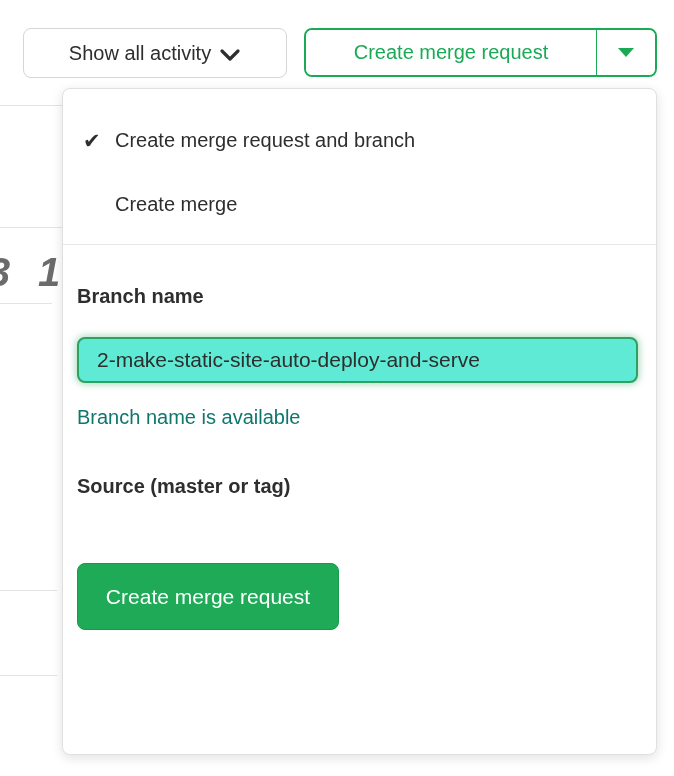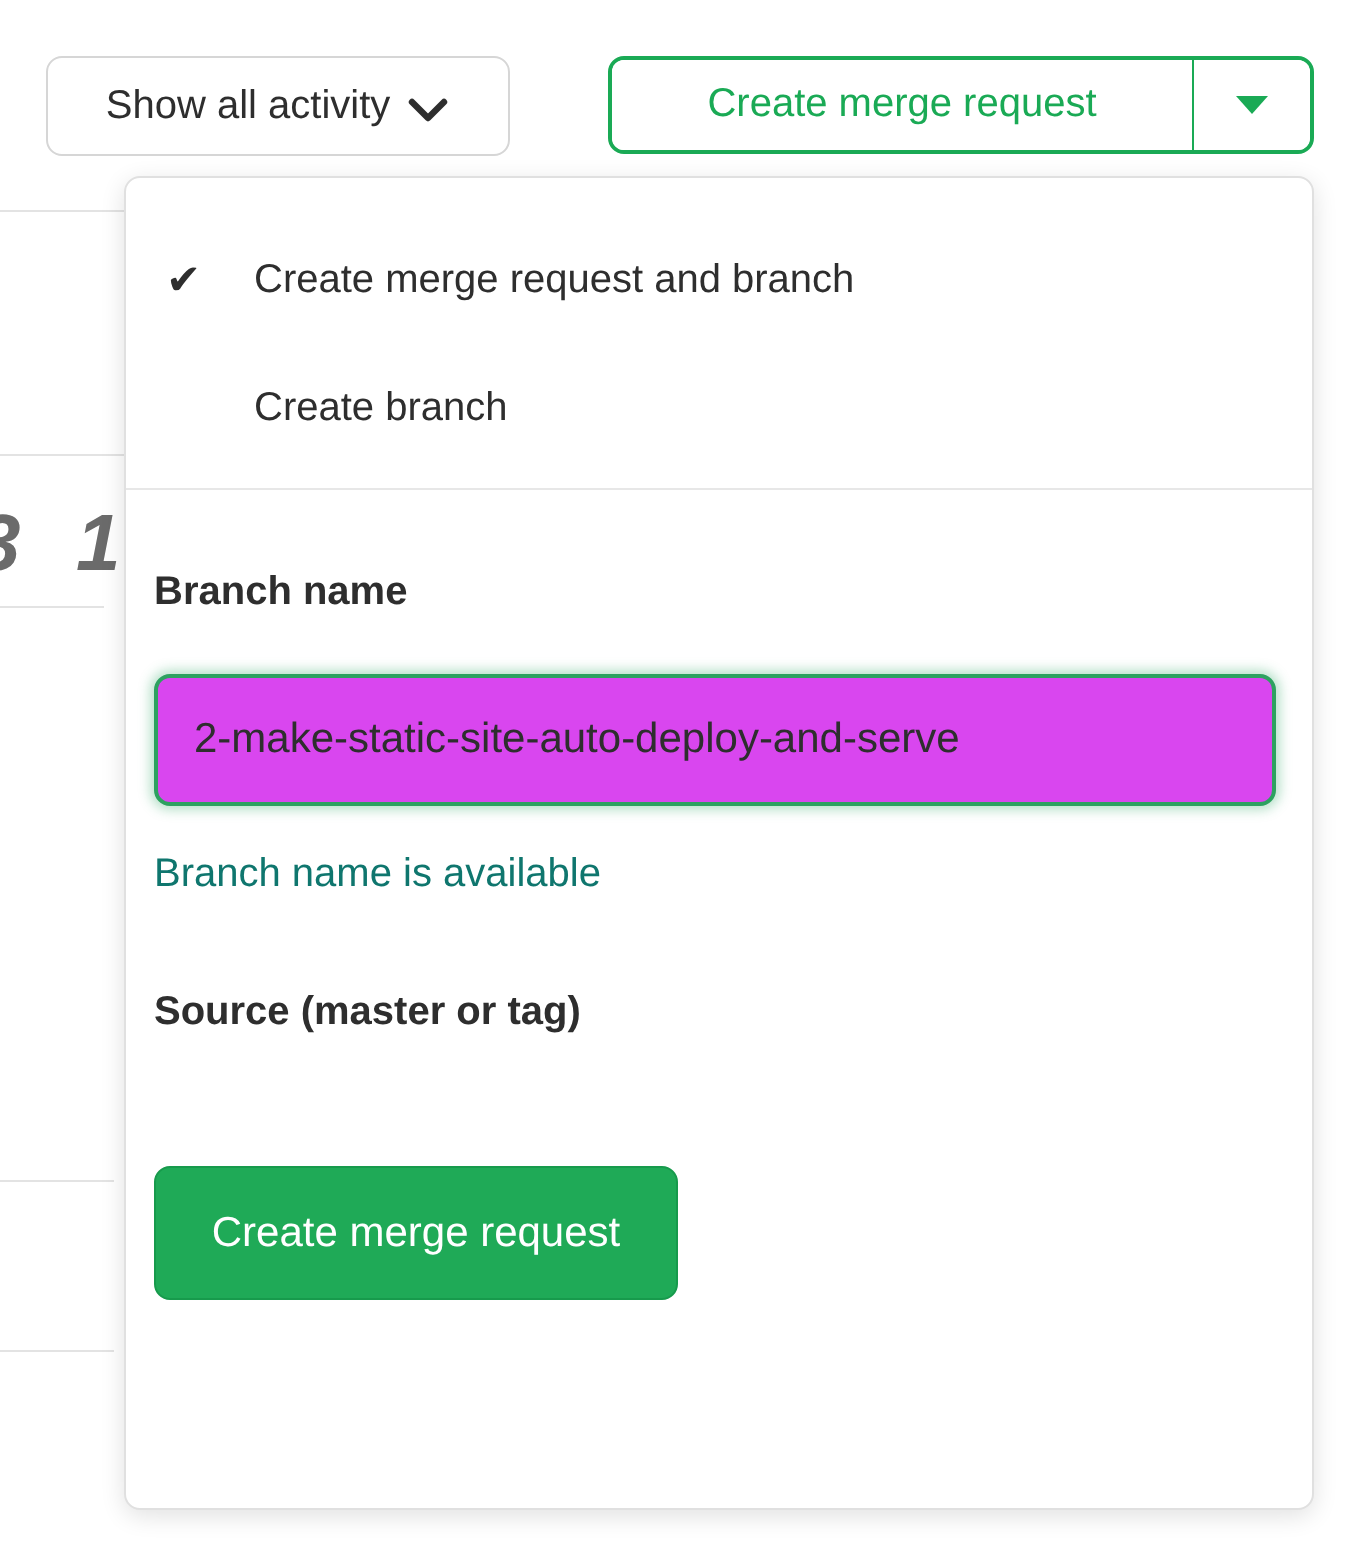--- a/index.html
+++ b/index.html
@@ -24,21 +24,21 @@
     font-style: italic; font-weight: 600;
     font-size: 40px; line-height: 40px;
     color: #6b6b6b;
   }
   .bg-num-left { left: -12px; top: 252px; }
   .bg-num-right { left: 38px; top: 252px; }
 
   
   .activity-btn {
     position: absolute; left: 23px; top: 28px;
-    width: 232px; height: 50px;
+    width: 264px; height: 50px;
     background: #fff;
     border: 1px solid #d6d6d6; border-radius: 8px;
     display: flex; align-items: center; justify-content: center; gap: 8px;
     font-size: 20px; color: #2e2e2e;
     cursor: pointer;
   }
   .chevron-svg { width: 22px; height: 14px; margin-top: 3px; }
 
   .split-btn {
     position: absolute; left: 304px; top: 28px;
@@ -81,38 +81,38 @@
     height: 64px;
     padding: 0 20px;
     font-size: 20px; color: #2e2e2e;
     cursor: pointer;
   }
   .check-slot {
     width: 28px; flex: 0 0 28px;
     font-size: 21px; font-weight: 700; color: #2e2e2e;
     line-height: 1;
   }
-  .menu-item .item-label { margin-left: 16px; }
+  .menu-item .item-label { margin-left: 4px; }
   .menu-divider { height: 1px; background: #e7e7e7; margin-top: 8px; }
 
   .form { padding: 38px 18px 40px 14px; }
   .field-label {
     display: block;
     font-size: 20px; font-weight: 700; color: #2e2e2e;
     line-height: 26px;
     margin-bottom: 28px;
   }
   .text-input {
     display: block; width: 100%;
-    height: 66px;
+    height: 46px;
     border: 1px solid #d8d8d8; border-radius: 8px;
     padding: 0 18px;
     font-family: "Liberation Sans", "DejaVu Sans", sans-serif;
     font-size: 21px; color: #2e2e2e;
-    background: #d946ef;
+    background: #5eead4;
     outline: none;
   }
   .text-input.success-focus {
     border: 2px solid #2da160;
     box-shadow: 0 0 6px 2px rgba(46, 166, 100, 0.35);
   }
   .help-success {
     margin-top: 20px;
     font-size: 20px; line-height: 28px;
     color: #0f766e;
@@ -157,21 +157,21 @@
 
 <div class="dropdown-panel">
 
   <div class="menu">
     <div class="menu-item">
       <span class="check-slot">✔</span>
       <span class="item-label">Create merge request and branch</span>
     </div>
     <div class="menu-item">
       <span class="check-slot"></span>
-      <span class="item-label">Create branch</span>
+      <span class="item-label">Create merge</span>
     </div>
   </div>
 
   <div class="menu-divider"></div>
 
   <div class="form">
     <label class="field-label">Branch name</label>
     <input class="text-input success-focus" type="text" value="2-make-static-site-auto-deploy-and-serve" style="">
     <div class="help-success">Branch name is available</div>
 

